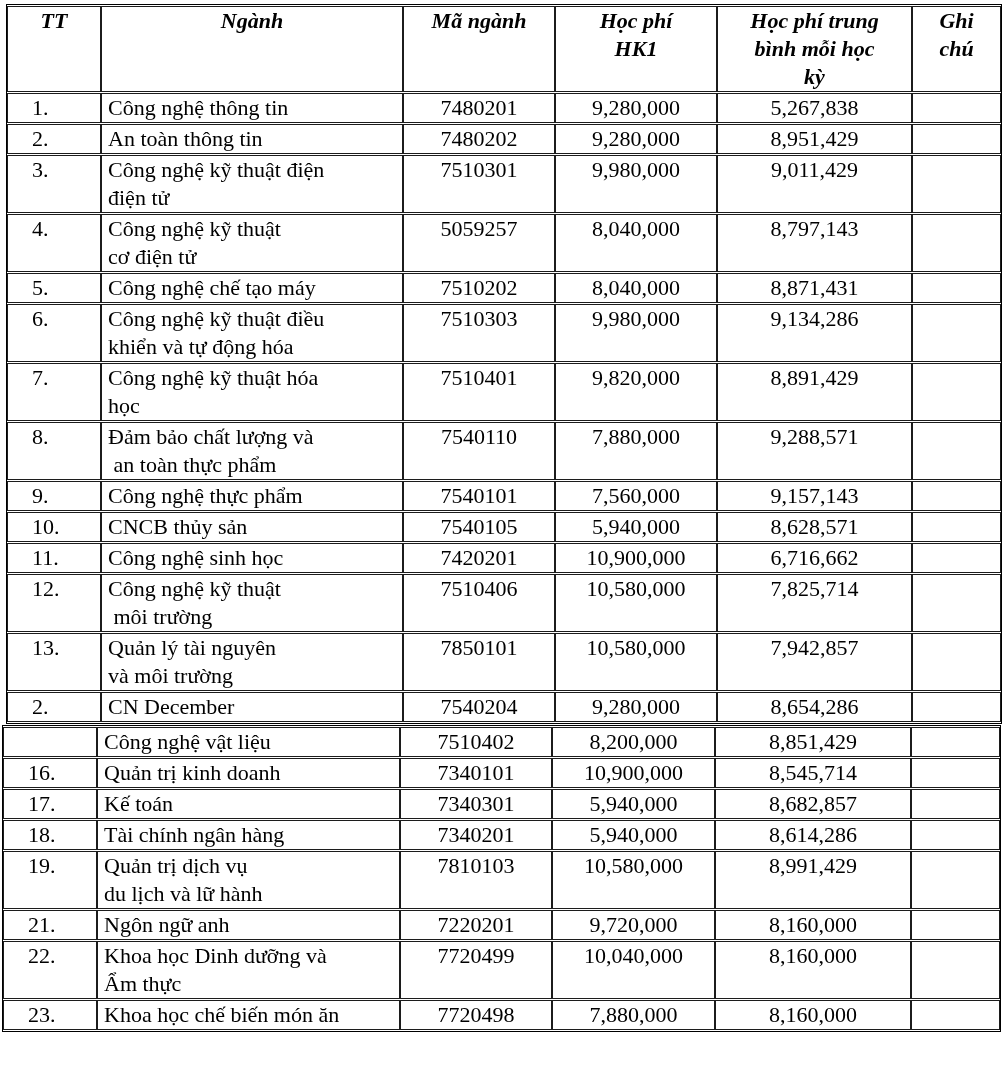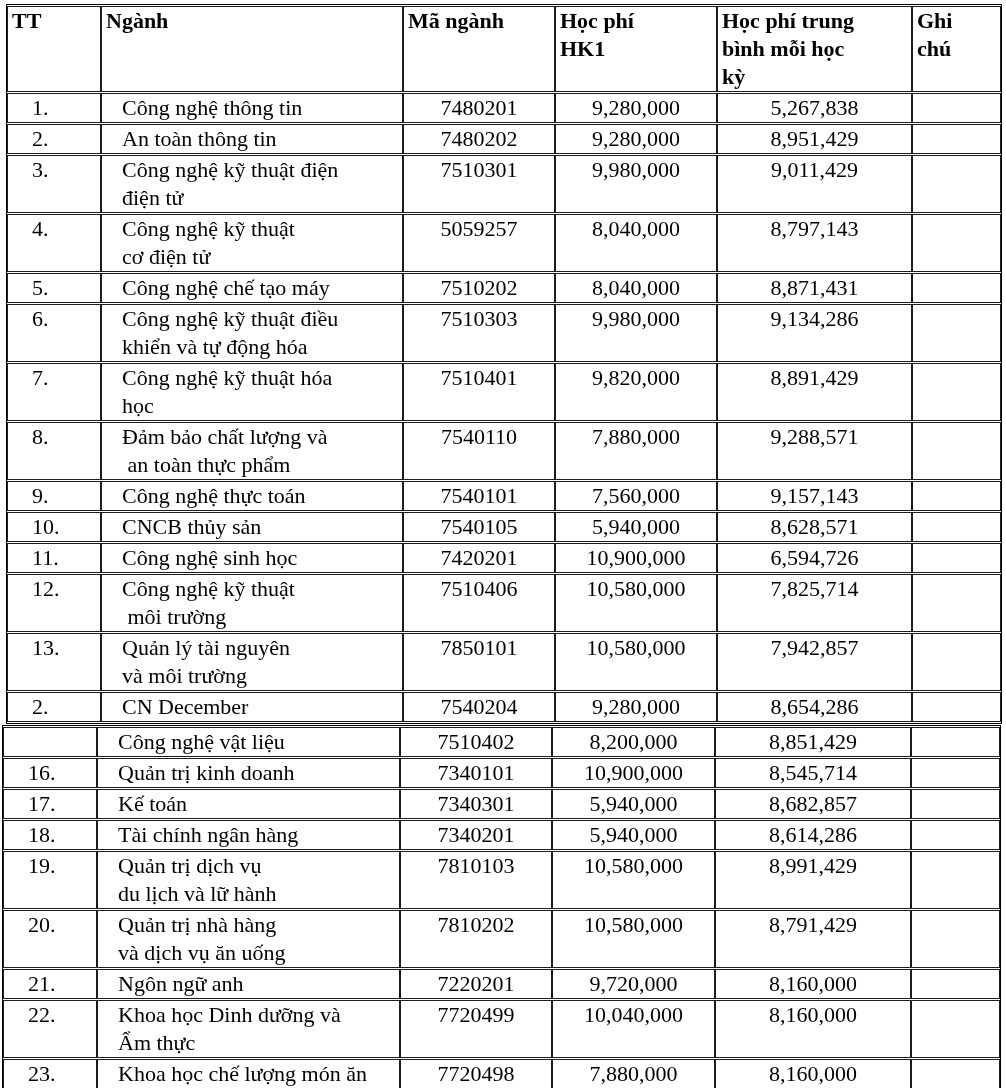--- a/index.html
+++ b/index.html
@@ -19,24 +19,24 @@
   table.t2 { margin-left: -4px; margin-top: 1px; width: 997px; }
   th, td {
     border: 1px solid #1c1c1c;
     vertical-align: top;
     font-size: 22px;
     line-height: 28px;
     padding: 0 4px;
     overflow: hidden;
     white-space: pre-wrap;           
   }
-  th { font-weight: bold; text-align: left; }
+  th { font-weight: bold; text-align: center; font-style: italic; }
   td { text-align: center; }
   td.col-tt    { text-align: left; padding-left: 24px; }
-  td.col-nganh { text-align: left; padding-left: 20px; font-family: Liberation Serif, serif; }
+  td.col-nganh { text-align: left; padding-left: 6px; font-family: Liberation Serif, serif; }
 </style>
 </head>
 <body>
 
 <div class="page">
 
   <table class="fee-table t1">
     <colgroup>
       <col style="width:94px">
         <col style="width:302px">
@@ -124,40 +124,40 @@
           <td class="col-tt">8.</td>
           <td class="col-nganh">Đảm bảo chất lượng và
  an toàn thực phẩm</td>
           <td class="col-ma_nganh">7540110</td>
           <td class="col-hoc_phi_hk1">7,880,000</td>
           <td class="col-hoc_phi_tb">9,288,571</td>
           <td class="col-ghi_chu"></td>
         </tr>
         <tr>
           <td class="col-tt">9.</td>
-          <td class="col-nganh">Công nghệ thực toán</td>
+          <td class="col-nganh">Công nghệ thực phẩm</td>
           <td class="col-ma_nganh">7540101</td>
           <td class="col-hoc_phi_hk1">7,560,000</td>
           <td class="col-hoc_phi_tb">9,157,143</td>
           <td class="col-ghi_chu"></td>
         </tr>
         <tr>
           <td class="col-tt">10.</td>
           <td class="col-nganh">CNCB thủy sản</td>
           <td class="col-ma_nganh">7540105</td>
           <td class="col-hoc_phi_hk1">5,940,000</td>
           <td class="col-hoc_phi_tb">8,628,571</td>
           <td class="col-ghi_chu"></td>
         </tr>
         <tr>
           <td class="col-tt">11.</td>
           <td class="col-nganh">Công nghệ sinh học</td>
           <td class="col-ma_nganh">7420201</td>
           <td class="col-hoc_phi_hk1">10,900,000</td>
-          <td class="col-hoc_phi_tb">6,594,726</td>
+          <td class="col-hoc_phi_tb">6,716,662</td>
           <td class="col-ghi_chu"></td>
         </tr>
         <tr>
           <td class="col-tt">12.</td>
           <td class="col-nganh">Công nghệ kỹ thuật
  môi trường</td>
           <td class="col-ma_nganh">7510406</td>
           <td class="col-hoc_phi_hk1">10,580,000</td>
           <td class="col-hoc_phi_tb">7,825,714</td>
           <td class="col-ghi_chu"></td>
@@ -227,48 +227,39 @@
         <tr>
           <td class="col-tt">19.</td>
           <td class="col-nganh">Quản trị dịch vụ
 du lịch và lữ hành</td>
           <td class="col-ma_nganh">7810103</td>
           <td class="col-hoc_phi_hk1">10,580,000</td>
           <td class="col-hoc_phi_tb">8,991,429</td>
           <td class="col-ghi_chu"></td>
         </tr>
         <tr>
-          <td class="col-tt">20.</td>
-          <td class="col-nganh">Quản trị nhà hàng
-và dịch vụ ăn uống</td>
-          <td class="col-ma_nganh">7810202</td>
-          <td class="col-hoc_phi_hk1">10,580,000</td>
-          <td class="col-hoc_phi_tb">8,791,429</td>
-          <td class="col-ghi_chu"></td>
-        </tr>
-        <tr>
           <td class="col-tt">21.</td>
           <td class="col-nganh">Ngôn ngữ anh</td>
           <td class="col-ma_nganh">7220201</td>
           <td class="col-hoc_phi_hk1">9,720,000</td>
           <td class="col-hoc_phi_tb">8,160,000</td>
           <td class="col-ghi_chu"></td>
         </tr>
         <tr>
           <td class="col-tt">22.</td>
           <td class="col-nganh">Khoa học Dinh dưỡng và
 Ẩm thực</td>
           <td class="col-ma_nganh">7720499</td>
           <td class="col-hoc_phi_hk1">10,040,000</td>
           <td class="col-hoc_phi_tb">8,160,000</td>
           <td class="col-ghi_chu"></td>
         </tr>
         <tr>
           <td class="col-tt">23.</td>
-          <td class="col-nganh">Khoa học chế lượng món ăn</td>
+          <td class="col-nganh">Khoa học chế biến món ăn</td>
           <td class="col-ma_nganh">7720498</td>
           <td class="col-hoc_phi_hk1">7,880,000</td>
           <td class="col-hoc_phi_tb">8,160,000</td>
           <td class="col-ghi_chu"></td>
         </tr>
       </tbody>
   </table>
 
 </div>
 

